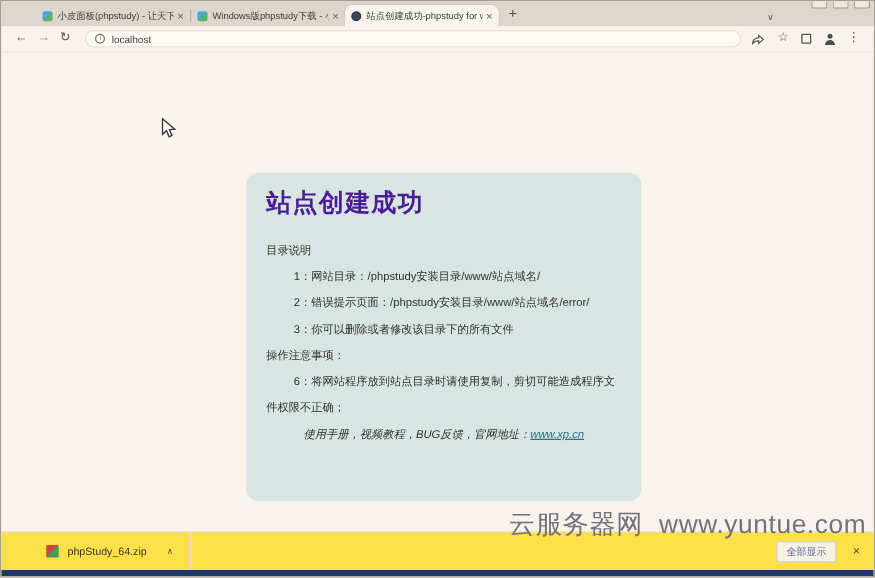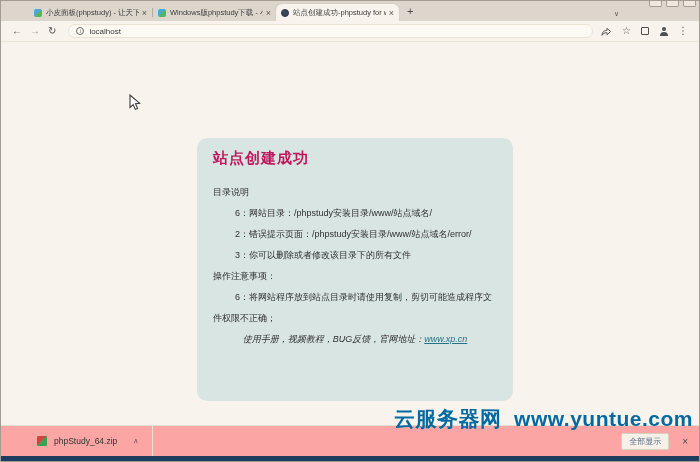--- a/index.html
+++ b/index.html
@@ -44,33 +44,33 @@
   .person::before { content:""; position:absolute; top:0; left:2.5px; width:4px; height:4px;
                     border-radius:50%; background:#4f4f4f; }
   .person::after { content:""; position:absolute; bottom:0; left:0.5px; width:8px; height:4px;
                    border-radius:4px 4px 0 0; background:#4f4f4f; }
   .kebab { font-size:10px; color:#4f4f4f; line-height:1; }
 
   
   .content { position:relative; height:385px; background:#f8f4ed; }
   .card { position:absolute; left:196px; top:97px; width:316px; min-height:263px;
           background:#d9e5e2; border-radius:10px; padding:11px 16px 12px; }
-  .card-title { font-size:15px; font-weight:bold; color:#be185d; margin:0 0 14px; letter-spacing:1px; }
+  .card-title { font-size:20px; font-weight:bold; color:#4c1d95; margin:0 0 14px; letter-spacing:1px; }
   .card p { margin:0; font-size:9px; color:#313131; line-height:21px; }
   .indent { text-indent:22px; }
   .card-footer { text-align:center; margin-top:3px;font-style:italic; }
   .card-footer a { color:#27718a; text-decoration:underline; }
   .cursor { position:absolute; left:128px; top:53px; z-index:5; }
 
   
-  .watermark { position:absolute; right:6px; top:404px; font-size:21px; font-weight:bold;
-               color:#0369a1; z-index:20; letter-spacing:.5px; white-space:pre; }
+  .watermark { position:absolute; right:6px; top:404px; font-size:21px; font-weight:normal;
+               color:#737373; z-index:20; letter-spacing:.5px; white-space:pre; }
 
   
-  .downloadbar { height:30px; background:#fca5a5; box-shadow:0 -1px 0 #e5dfd2;
+  .downloadbar { height:30px; background:#fde047; box-shadow:0 -1px 0 #e5dfd2;
                  display:flex; align-items:center; position:relative; }
   .dl-item { display:flex; align-items:center; height:100%; padding:0 14px 0 36px; }
   .zip-icon { width:10px; height:10px; margin-right:7px; border-radius:1px;
               background:linear-gradient(135deg,#c94a3d 0 50%, #3f9e52 50% 100%); }
   .dl-name { font-size:8.5px; color:#333; }
   .dl-caret { font-size:7px; color:#555; margin-left:16px; }
   .dl-sep { width:1px; height:100%; background:#e7e1d4; }
   .show-all { margin-left:auto; font-size:8px; color:#5c6e91; border:1px solid #d9d2c2;
               background:#f6f1e7; border-radius:2px; padding:2px 7px; }
   .dl-close { font-size:10px; color:#4a4a4a; margin:0 11px 0 13px; }
@@ -128,21 +128,21 @@
   </div>
 
   <div class="content">
     <svg class="cursor" width="12" height="18" viewBox="0 0 12 18">
       <path d="M1 1 L1 13.5 L4.2 10.6 L6.3 15.4 L8.6 14.4 L6.5 9.7 L10.8 9.4 Z" fill="#fdfdfd" stroke="#3c3c3c" stroke-width="1.1"></path>
     </svg>
 
     <div class="card">
       <h1 class="card-title">站点创建成功</h1>
       <p>目录说明</p>
-      <p class="indent">6：网站目录：/phpstudy安装目录/www/站点域名/</p>
+      <p class="indent">1：网站目录：/phpstudy安装目录/www/站点域名/</p>
       <p class="indent">2：错误提示页面：/phpstudy安装目录/www/站点域名/error/</p>
       <p class="indent">3：你可以删除或者修改该目录下的所有文件</p>
       <p>操作注意事项：</p>
       <p class="indent">6：将网站程序放到站点目录时请使用复制，剪切可能造成程序文件权限不正确；</p>
       <p class="card-footer"><span>使用手册，视频教程，BUG反馈，官网地址：</span><a href="#">www.xp.cn</a></p>
     </div>
   </div>
 
   <div class="watermark">云服务器网  www.yuntue.com</div>
 

